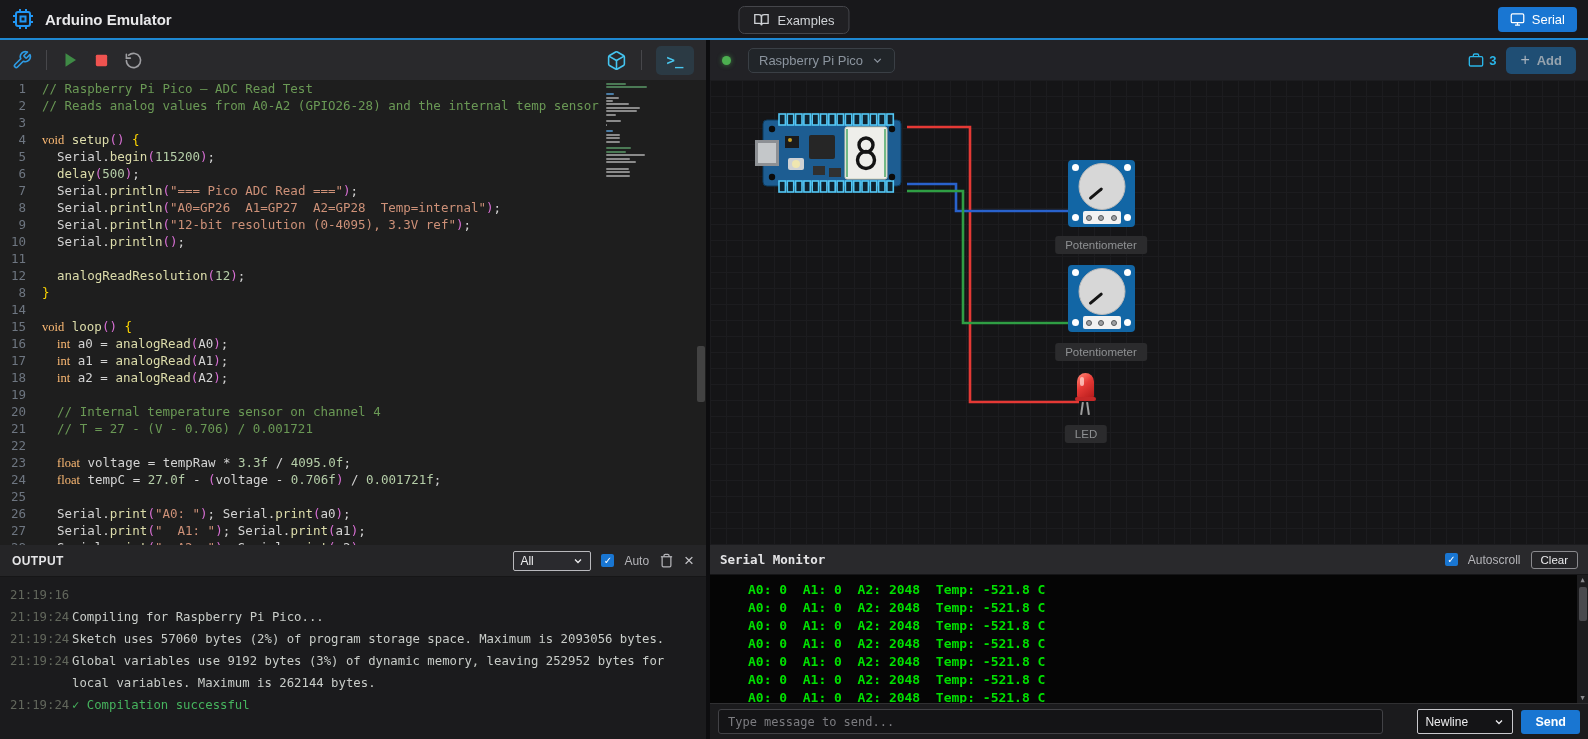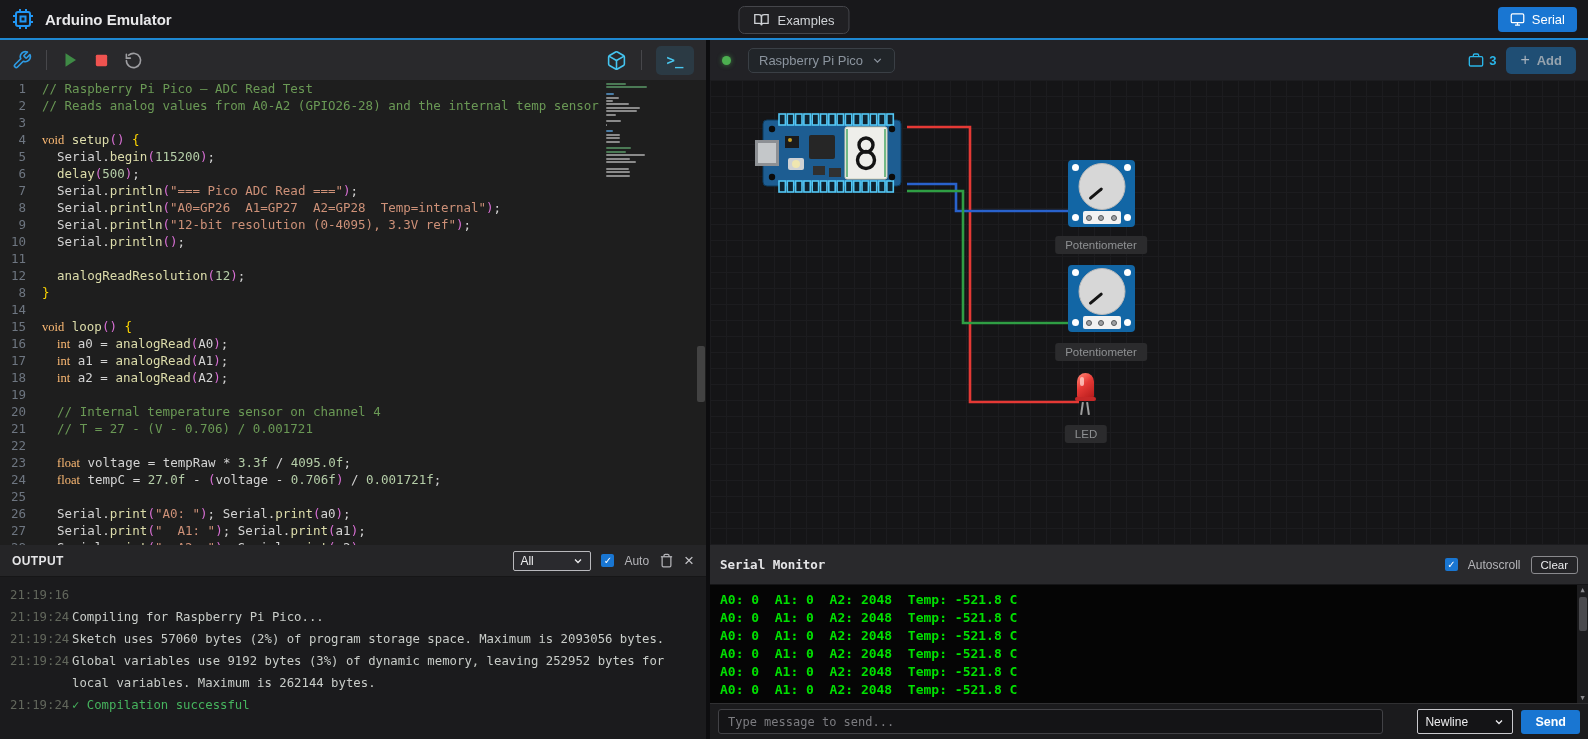--- a/index.html
+++ b/index.html
@@ -97,28 +97,28 @@
   .icon-btn { display:flex; align-items:center; cursor:pointer; color:#b4b4b8; }
   .close-x { color:#c4c4c8; font-size:17px; line-height:14px; cursor:pointer; }
   .output-logs { flex:1; overflow:hidden; padding:7px 10px;
     font-family:"DejaVu Sans Mono",monospace; font-size:12.3px; line-height:22px; }
   .log-row { display:flex; }
   .log-time { width:62px; flex:none; color:#62675c; }
   .log-text { color:#c9cdc9; white-space:pre-wrap; }
   .log-success .log-text { color:#46b45e; }
 
   .serial-panel { background:#1b1b1d; display:flex; flex-direction:column; overflow:hidden; }
-  .sm-header { height:40px; background:#29292c; border-bottom:1px solid #151517;
+  .sm-header { height:30px; background:#29292c; border-bottom:1px solid #151517;
     display:flex; align-items:center; padding:0 10px; gap:10px; flex:none; }
   .sm-title { color:#e4e4e6; font-size:12.5px; font-weight:bold; font-family:"DejaVu Sans Mono",monospace; }
   .clear-btn { background:#242427; border:1px solid #8a8a8e; border-radius:3px;
     color:#ececee; font-size:11.5px; padding:2px 9px; cursor:pointer; }
   .serial-logs { flex:1; background:#050505; position:relative; overflow:hidden;
     padding:6px 10px 0 10px; font-family:"DejaVu Sans Mono",monospace; }
-  .serial-line { color:#00e000; font-size:13px; font-weight:bold; line-height:18px; white-space:pre; }
+  .serial-line { color:#00e000; font-size:13px; font-weight:bold; line-height:18px; white-space:pre;margin-left:28px; }
   .sm-scrollbar { position:absolute; right:0; top:0; bottom:0; width:11px; background:#1c1c1e;
     display:flex; flex-direction:column; align-items:center; justify-content:space-between; padding:1px 0; }
   .sm-arrow { color:#8a8a8e; font-size:7px; cursor:pointer; }
   .sm-thumb { position:absolute; top:12px; right:1px; width:8px; height:34px; background:#4a4a4e; border-radius:2px; }
   .sm-inputrow { height:36px; flex:none; background:#1b1b1d; border-top:1px solid #303032;
     display:flex; align-items:center; gap:8px; padding:0 8px; }
   .sm-input { flex:1; height:25px; background:#141416; border:1px solid #424246; border-radius:3px;
     color:#d0d0d2; font-family:"DejaVu Sans Mono",monospace; font-size:12px; padding:0 9px; outline:none; }
   .sm-input::placeholder { color:#7c7c80; }
   .newline-select { width:96px; height:25px; background:#141416; border:1px solid #c9c9cd;

